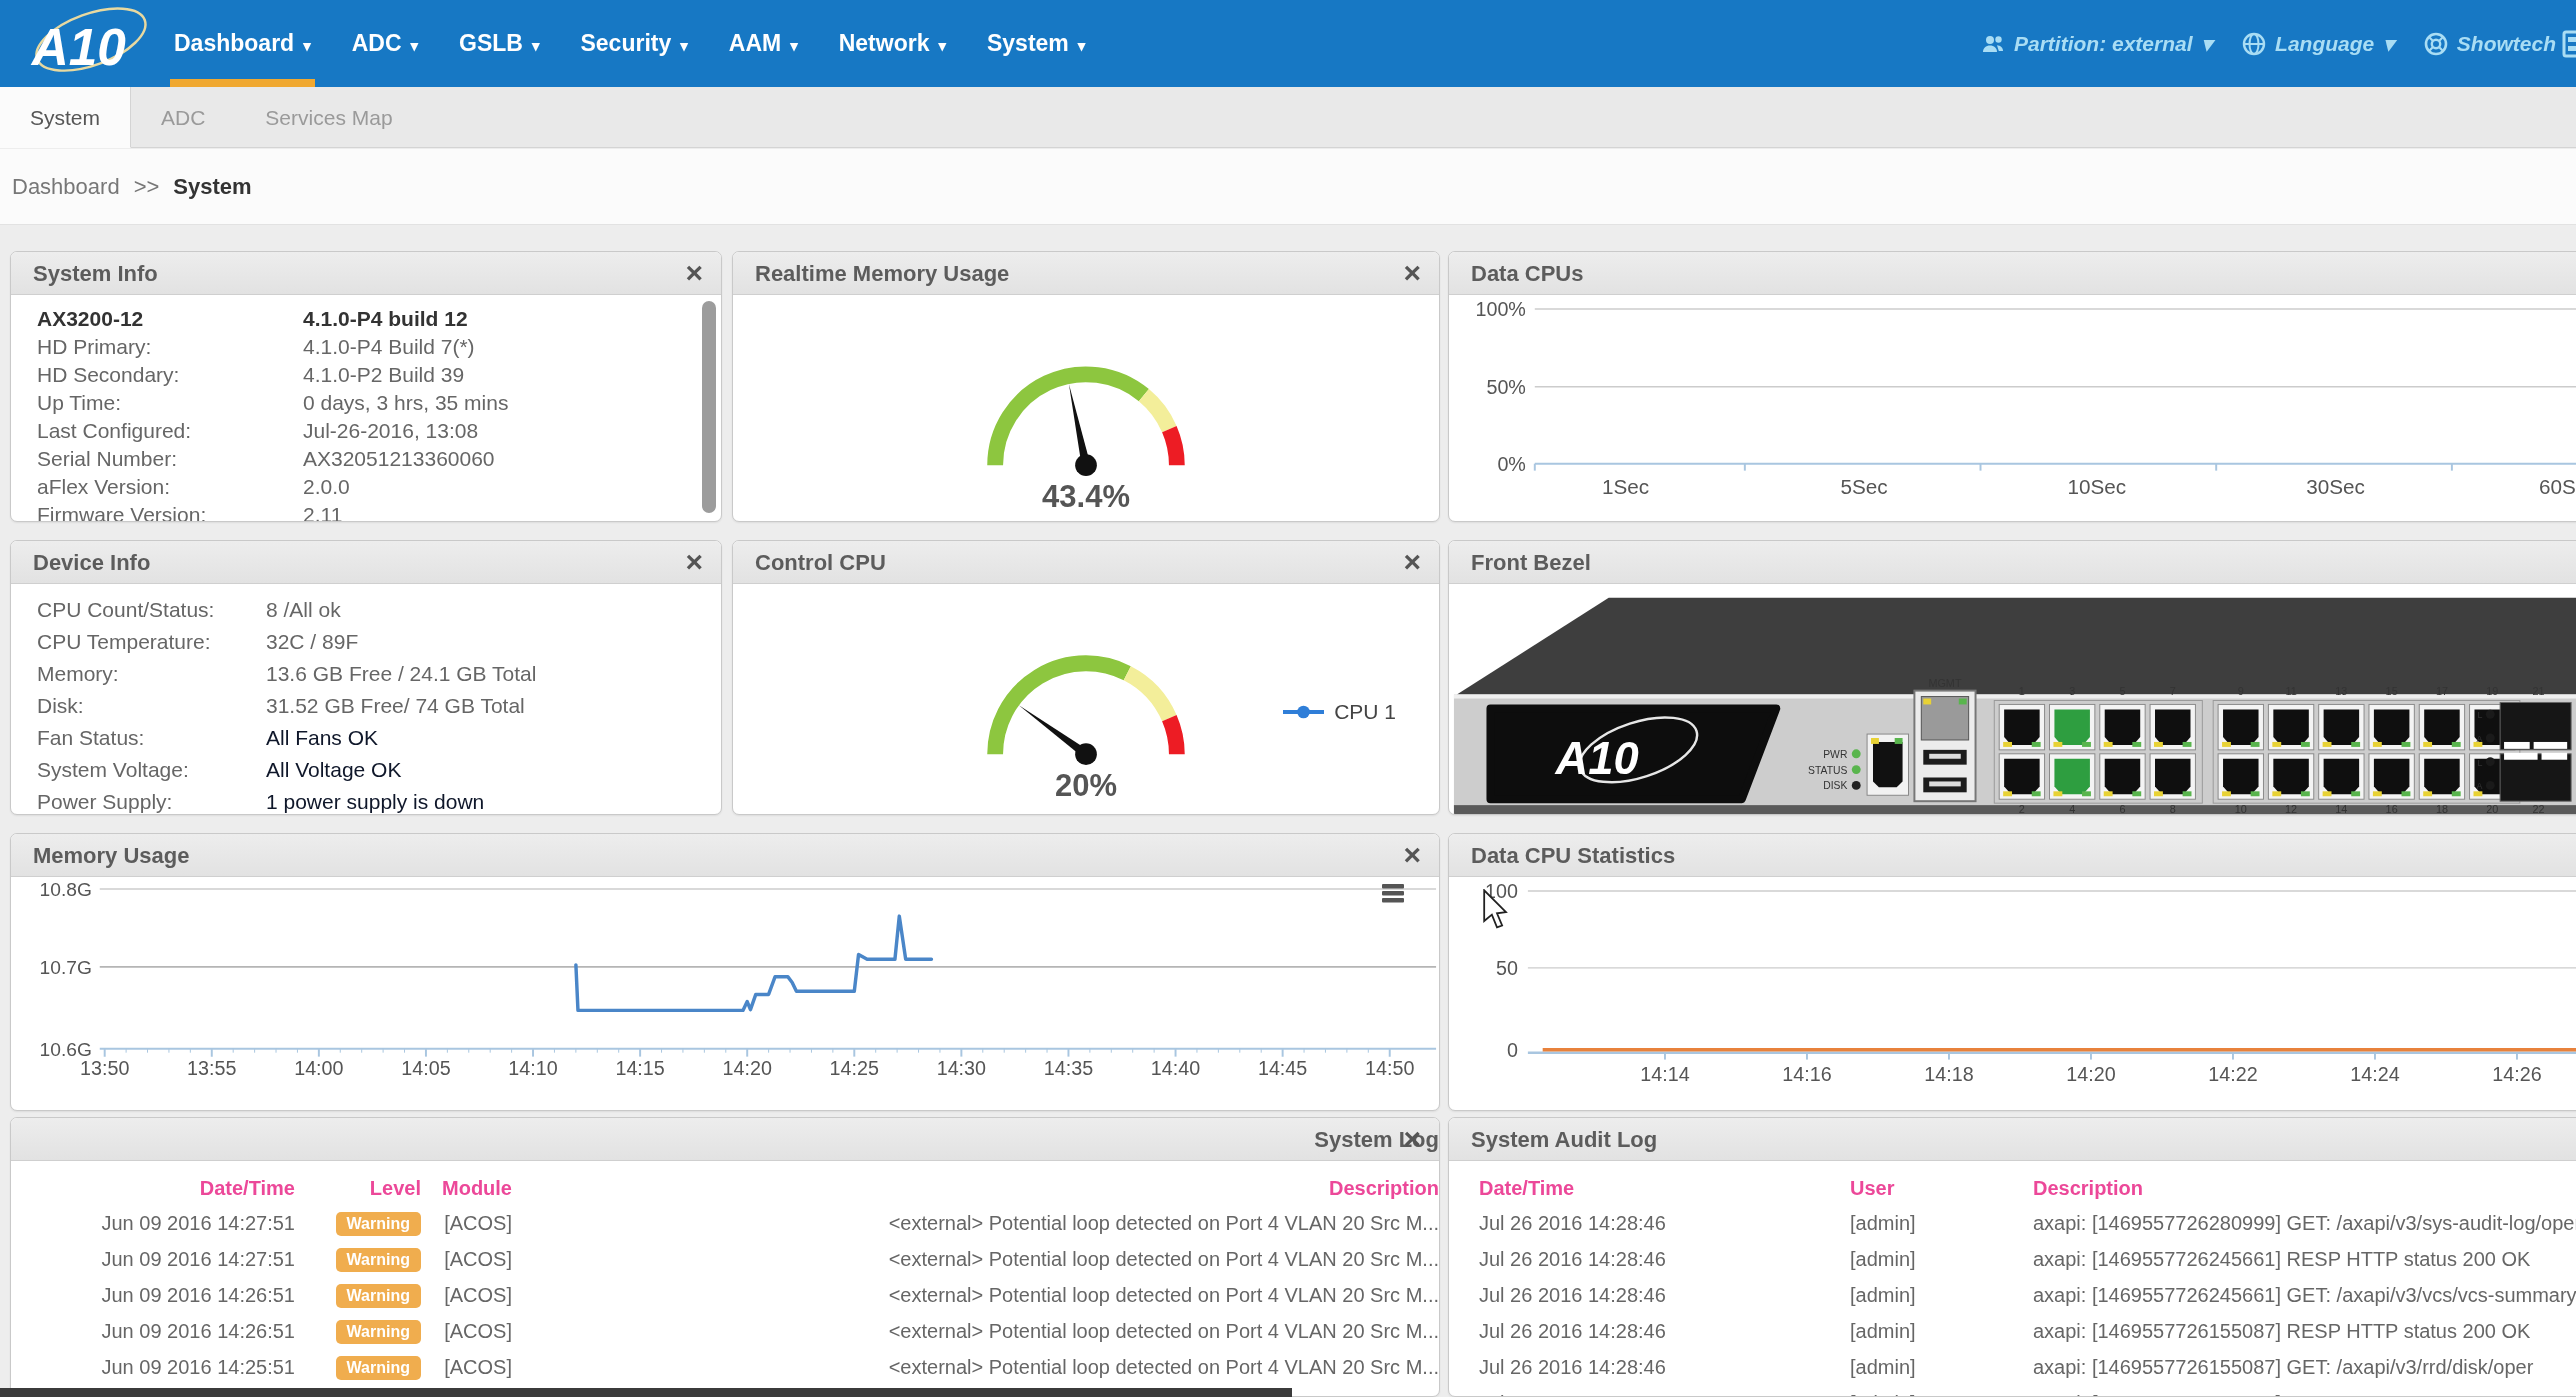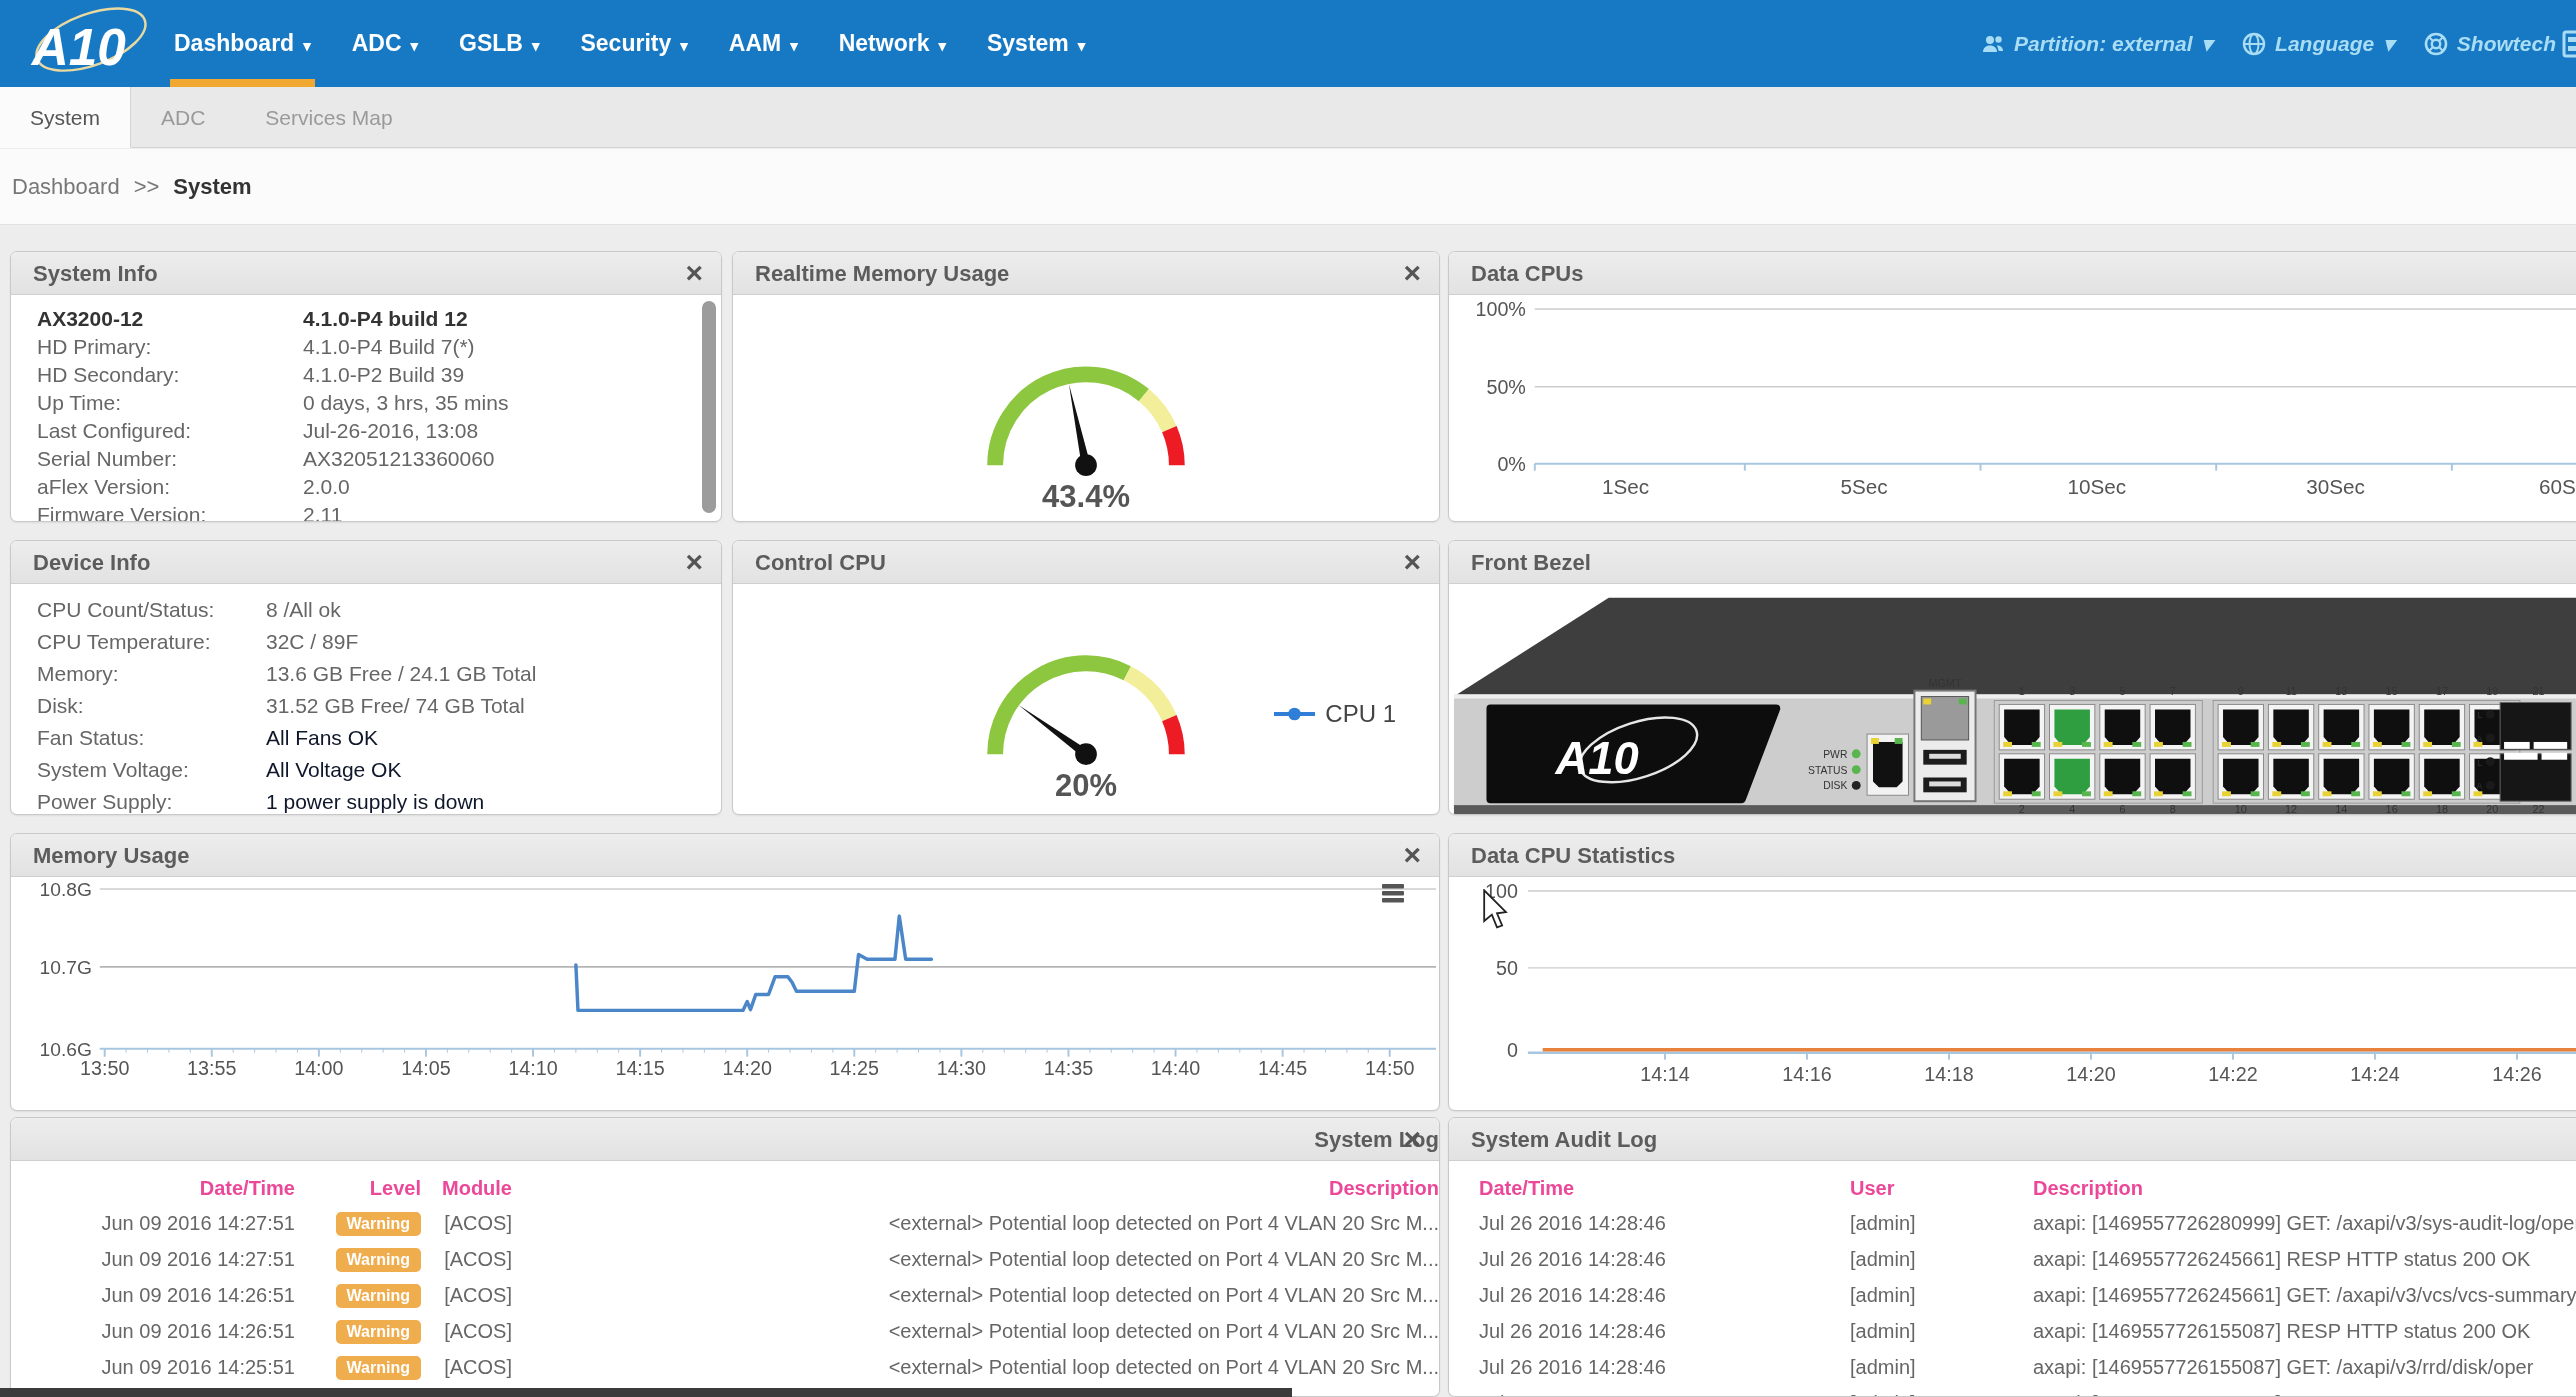--- a/index.html
+++ b/index.html
@@ -59,21 +59,21 @@
   #p-device-info .info-label { width:197px; }
   .info-row.bold .info-label, .info-row.bold .info-value { font-weight:700; color:#333; }
   .info-value.link { color:#0f172a; }
   #si-scrollbar { position:absolute; top:6px; bottom:8px; right:5px; width:14px;
     background:#9c9c9c; border-radius:8px; }
 
   
   .gauge-wrap { display:flex; flex-direction:column; align-items:center; padding-top:24px;text-align:center; }
   .gauge-value { font-size:31px; font-weight:700; color:#555; margin-top:2px; }
   .gauge-legend { position:absolute; right:43px; top:116px; display:flex; align-items:center;
-    gap:10px; font-size:24px; color:#444; }
+    gap:10px; font-size:21px; color:#444; }
 
   
   .log-table { padding:10px 0 0 30px; font-size:20px; color:#666; }
   .log-row { display:grid; align-items:center; height:36px; white-space:nowrap;
     overflow:hidden; }
   #p-system-log .log-row { grid-template-columns:254px 126px 91px auto; }
   #p-audit-log .log-row { grid-template-columns:371px 183px auto; }
   .log-row.header { font-weight:700; color:#ec4899; height:34px; }
   .badge { display:inline-block; background:#f0ad4e; color:#fff; font-size:16px;
     font-weight:700; padding:4px 11px; border-radius:5px; line-height:1; }

